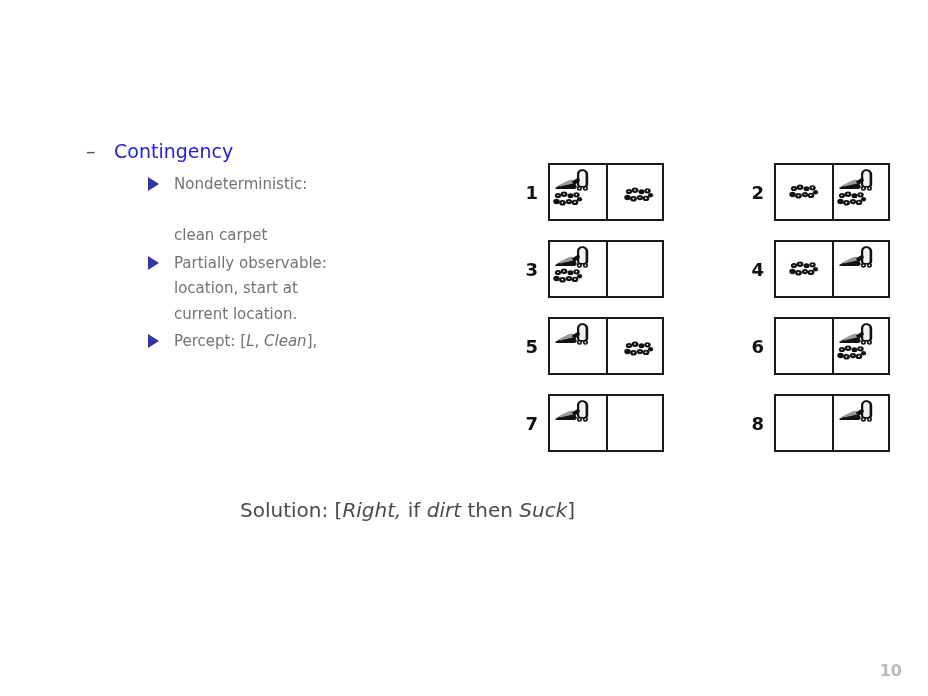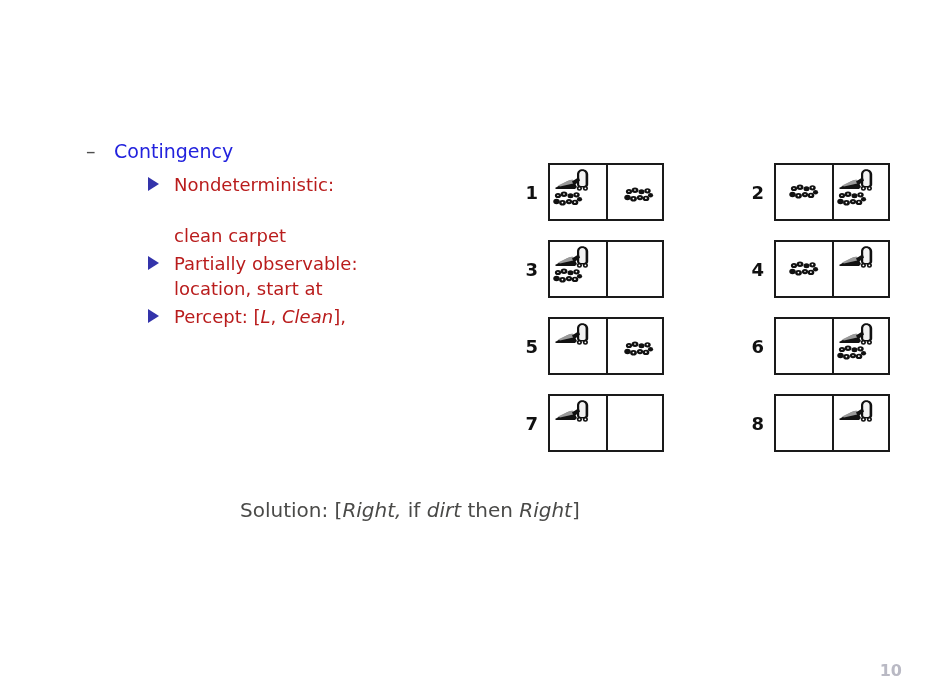--- a/index.html
+++ b/index.html
@@ -55,23 +55,23 @@
     font-size: 19px;
   }
 
   .lvl2-list {
     margin-top: 8px;
     padding-left: 62px;
   }
   .lvl2 {
     position: relative;
     padding-left: 26px;
-    font-size: 18px;
+    font-size: 15px;
     line-height: 25.5px;
-    color: #b91c1c;
+    color: #737373;
     margin-bottom: 2px;
   }
   .lvl2 .tri {
     position: absolute;
     left: 0;
     top: 5px;
     width: 0;
     height: 0;
     border-left: 11px solid #3333aa;
     border-top: 7px solid transparent;
@@ -174,36 +174,37 @@
         <span class="tri"></span>
         <span>Nondeterministic:</span><br>
         <br>
         <span>clean carpet</span>
       </div>
 
       <div class="lvl2">
         <span class="tri"></span>
         <span>Partially observable:</span><br>
         <span>location, start at</span><br>
+        <span>current location.</span>
       </div>
 
       <div class="lvl2">
         <span class="tri"></span>
         <span>Percept: [</span><span class="it">L</span><span>, </span><span class="it">Clean</span><span>],</span><br>
       </div>
 
     </div>
   </div>
 
   <div class="solution">
     <span>Solution: [</span><span class="it">Right,</span>
     <span class="bd">if</span>
     <span class="it">dirt</span>
     <span class="bd">then</span>
-    <span class="it">Right</span><span>]</span>
+    <span class="it">Suck</span><span>]</span>
   </div>
 
   <div class="diagram">
       <div class="state" style="left: 0px; top: 0px;">
         <div class="state-num">1</div>
         <div class="world-box">
           <div class="cell">
             <div class="vac"><svg viewBox="0 0 44 24" xmlns="http://www.w3.org/2000/svg">
   <path d="M2 20 L15 13 L20 12 L24 19 L22 21 L3 21 Z" fill="#111"></path>
   <path d="M5 17.5 L16 12.2 L19.6 11.6 L21.4 15.2 L7 18.6 Z" fill="#9a9a9a"></path>

